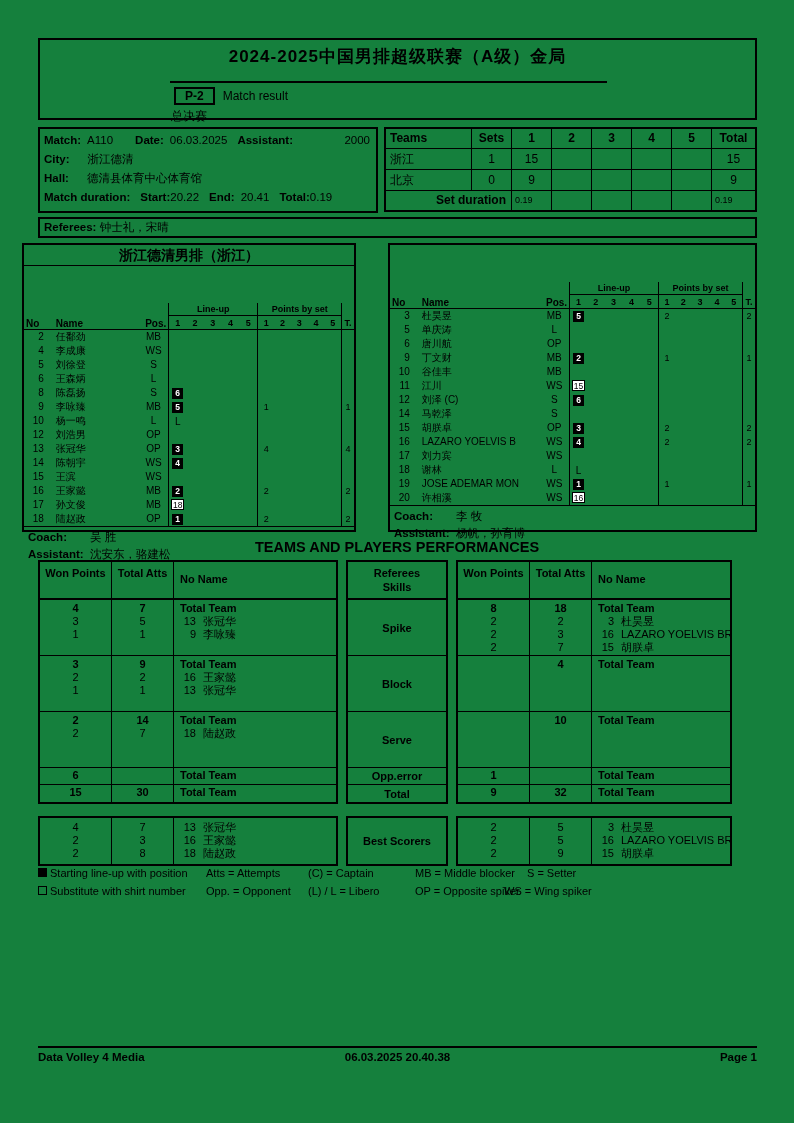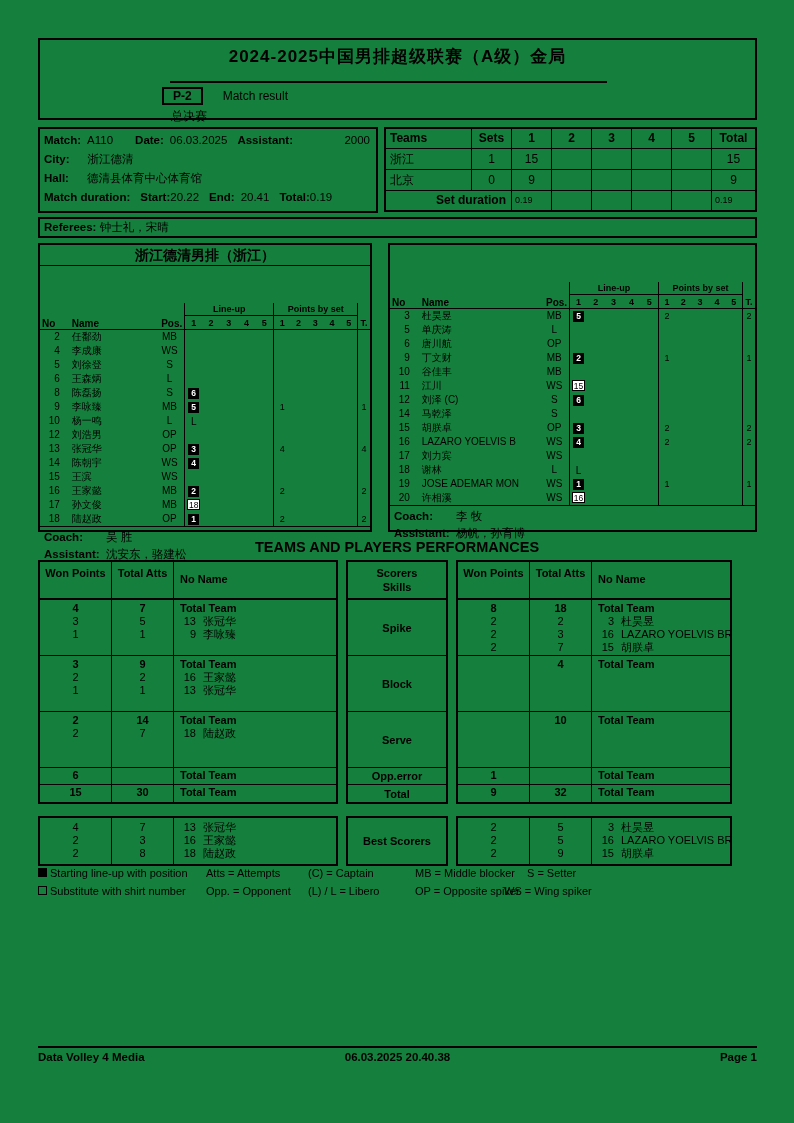--- a/index.html
+++ b/index.html
@@ -6,21 +6,21 @@
   body { background: #e8e8e8; }
   .page {
     position: relative; width: 794px; height: 1123px; background: #15803d;
     font-family: "Liberation Sans", sans-serif; color: #000; overflow: hidden;
     margin: 0 auto;
   }
   
   .title-box { position: absolute; left: 38px; top: 38px; width: 719px; height: 82px; border: 2px solid #000; }
   .main-title { text-align: center; font-size: 17px; font-weight: bold; padding-top: 5px; letter-spacing: 1px; }
   .title-divider { position: absolute; left: 130px; top: 41px; width: 437px; border-top: 2px solid #000; }
-  .form-row { position: absolute; left: 122px; top: 47px; font-size: 12px; display: flex; align-items: center; gap: 12px; }
+  .form-row { position: absolute; left: 134px; top: 47px; font-size: 12px; display: flex; align-items: center; }
   .form-code { display: inline-block; border: 2px solid #000; font-weight: bold; padding: 0 9px; margin-right: 8px; font-size: 12px; }
   .phase { position: absolute; left: 131px; top: 68px; font-size: 12px; }
   
   .match-info { position: absolute; left: 38px; top: 127px; width: 340px; height: 86px; border: 2px solid #000; font-size: 11.5px; padding: 2px 4px; }
   .mi-row { display: flex; align-items: baseline; height: 19px; line-height: 19px; white-space: nowrap; }
   .mi-row b { font-weight: bold; }
   .mi-val { margin-left: 6px; }
   .ml18 { margin-left: 18px; } .ml24 { margin-left: 22px; } .ml10 { margin-left: 10px; }
   .push-right { margin-left: auto; margin-right: 2px; }
   
@@ -33,21 +33,21 @@
   .w-set { width: 40px; text-align: center; } .w-total { width: 43px; text-align: center; }
   .sc-h { font-weight: bold; height: 20px; line-height: 19px; }
   .sc-d { height: 21px; line-height: 20px; }
   .sc-dur { height: 19px; line-height: 18px; }
   .dur-label { width: 126px; text-align: right; font-weight: bold; padding-right: 5px; }
   .dur-val { font-size: 9px; text-align: left; padding-left: 3px; line-height: 19px; }
   
   .referees { position: absolute; left: 38px; top: 217px; width: 719px; height: 21px; border: 2px solid #000; font-size: 11.5px; line-height: 17px; padding-left: 4px; }
   
   .roster { position: absolute; top: 243px; height: 289px; border: 2px solid #000; display: flex; flex-direction: column; }
-  #roster-left { left: 38px; width: 334px; }
+  #roster-left { left: 22px; width: 334px; }
   #roster-right { left: 388px; width: 369px; }
   .roster-title { height: 21px; border-bottom: 1px solid #000; text-align: center; font-weight: bold; font-size: 14px; line-height: 20px; flex: none; }
   .r-headA, .r-headB, .r-row { display: flex; flex: none; }
   .r-headA { height: 13px; margin-top: 37px; }
   .r-headB { height: 14px; border-bottom: 1px solid #000; font-weight: bold; font-size: 9px; }
   .r-cell { overflow: hidden; }
   .vline { border-left: 1px solid #000; }
   .grp { font-size: 9px; font-weight: bold; text-align: center; line-height: 13px; border-bottom: 1px solid #000; }
   .r-row { height: 14px; font-size: 10px; line-height: 14px; }
   .c-no { text-align: right; padding-right: 4px; }
@@ -790,21 +790,21 @@
         </div>
         <div class="pc-atts pcol">
           <div class="ln bold">30</div>
         </div>
         <div class="pc-name pcol">
           <div class="ln bold"><span>Total Team</span></div>
         </div>
       </div>
     </div>
   <div class="skills" id="skills-box">
-      <div class="sk-head">Scorers Skills</div>
+      <div class="sk-head">Referees Skills</div>
       <div class="sk-sec h-big">Spike</div>
       <div class="sk-sec h-big">Block</div>
       <div class="sk-sec h-big">Serve</div>
       <div class="sk-sec h-sm">Opp.error</div>
       <div class="sk-sec h-sm last">Total</div>
     </div>
   <div class="perf" id="perf-right">
       <div class="perf-head">
         <div class="pc-won">Won Points</div>
         <div class="pc-atts">Total Atts</div>

